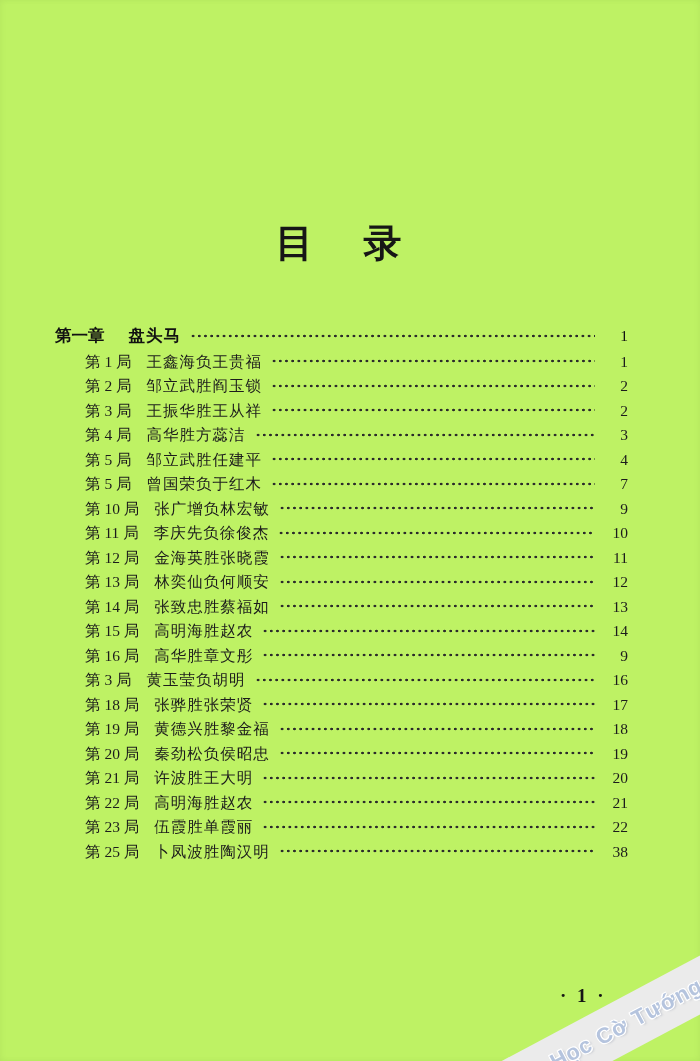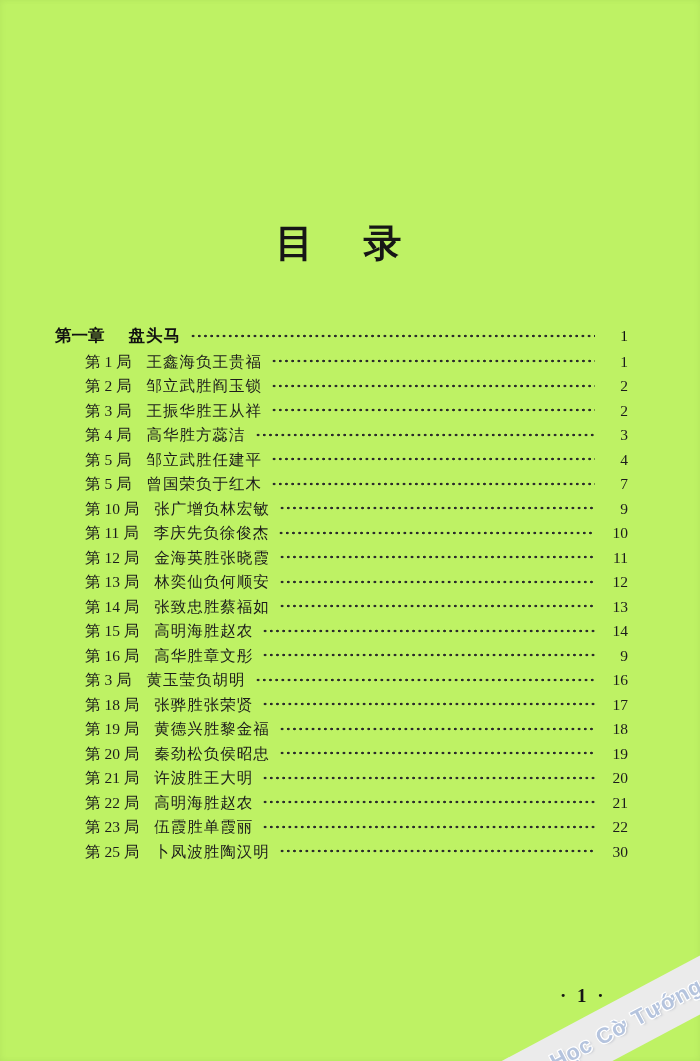--- a/index.html
+++ b/index.html
@@ -248,21 +248,21 @@
     <span class="title-text">伍霞胜单霞丽</span>
     <span class="leader"></span>
     <span class="page-num">22</span>
   </div>
 
 
   <div class="row entry">
     <span class="label">第 25 局</span>
     <span class="title-text">卜凤波胜陶汉明</span>
     <span class="leader"></span>
-    <span class="page-num">30</span>
+    <span class="page-num">38</span>
   </div>
 </div>
   </div>
 
   <div class="footer-page">· 1 ·</div>
 
   <div class="watermark">
     <span class="watermark-text">Học Cờ Tướng . Net</span>
   </div>
 

